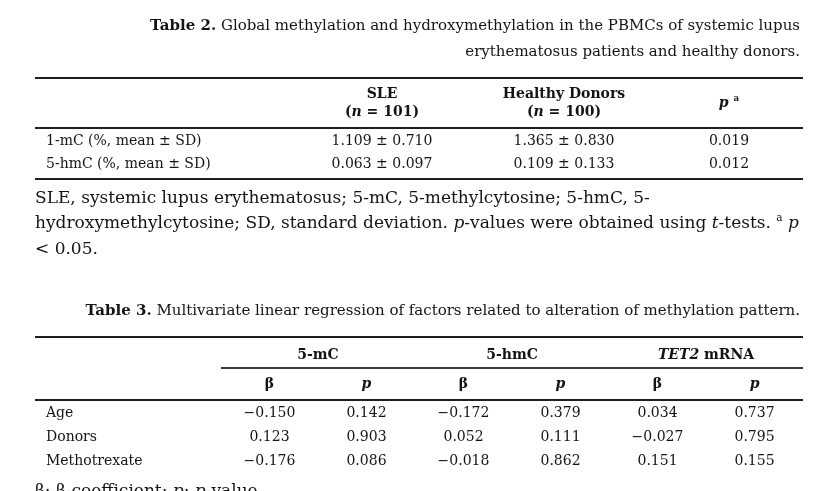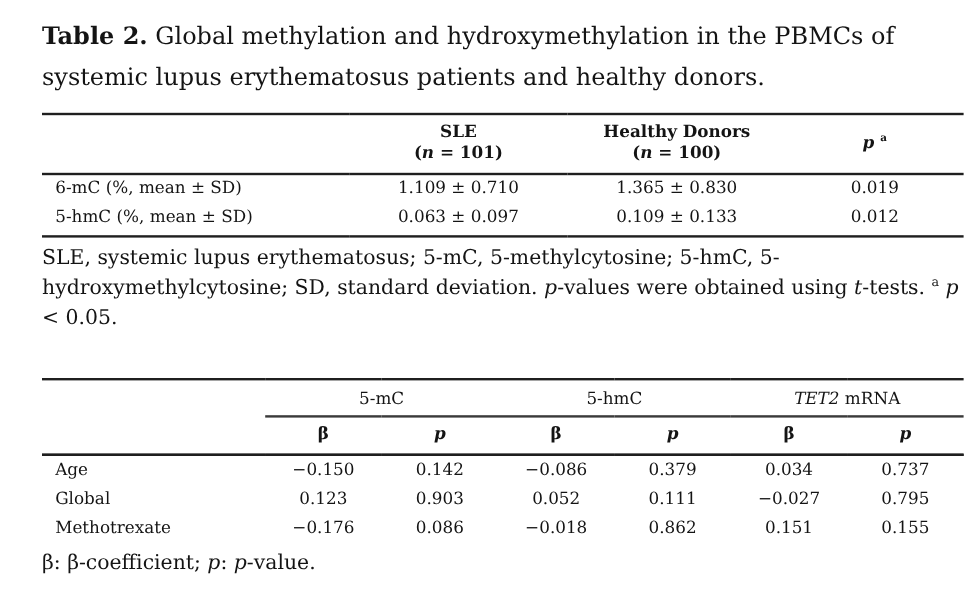--- a/index.html
+++ b/index.html
@@ -7,24 +7,25 @@
   body {
     width: 816px; height: 491px;
     background: #ffffff;
     color: #141414;
     font-family: "DejaVu Serif", serif;
     overflow: hidden;
   }
   .page { padding: 13px 16px 0 35px; }
 
   .caption {
-    font-size: 20px;
+    font-size: 15px;
     line-height: 1.72;
     margin: 0 0 12px 0;
     max-width: 781px;
+    text-align: right;
   }
   .caption .cap-label { font-weight: bold; }
 
   table.doc {
     border-collapse: collapse;
     width: 768px;
     font-size: 14px;
     table-layout: fixed;
   }
 
@@ -48,21 +49,21 @@
     line-height: 1.48;
     margin: 5px 0 0 0;
     max-width: 772px;
   }
 
   .gap { height: 37px; }
 
   
   .t3 thead tr.grp th {
     border-top: 2px solid #1f1f1f;
-    font-weight: normal;
+    font-weight: bold;
     text-align: center;
     padding: 7px 0 4px 0;
     line-height: 1.3;
   }
   .t3 thead tr.grp th.span { border-bottom: 2px solid #3a3a3a; }
   .t3 thead tr.sub th {
     border-bottom: 2px solid #1f1f1f;
     font-weight: bold;
     text-align: center;
     padding: 5px 0 7px 0;
@@ -100,38 +101,41 @@
         </th>
         <th>
           <div>Healthy Donors</div>
           <div><span>(</span><span class="it">n</span><span> = 100)</span></div>
         </th>
         <th><span class="it">p</span> <sup>a</sup></th>
       </tr>
     </thead>
     <tbody>
       <tr>
-        <td class="lbl">6-mC (%, mean ± SD)</td>
+        <td class="lbl">1-mC (%, mean ± SD)</td>
         <td>1.109 ± 0.710</td>
         <td>1.365 ± 0.830</td>
         <td>0.019</td>
       </tr>
       <tr class="last">
         <td class="lbl">5-hmC (%, mean ± SD)</td>
         <td>0.063 ± 0.097</td>
         <td>0.109 ± 0.133</td>
         <td>0.012</td>
       </tr>
     </tbody>
   </table>
 
   <p class="footnote"><span>SLE, systemic lupus erythematosus; 5-mC, 5-methylcytosine; 5-hmC, 5-hydroxymethylcytosine; SD, standard deviation. </span><span class="it">p</span><span>-values were obtained using </span><span class="it">t</span><span>-tests. </span><sup>a</sup><span> </span><span class="it">p</span><span> &lt; 0.05.</span></p>
 
   <div class="gap"></div>
 
+  <p class="caption">
+    <span class="cap-label">Table 3.</span><span> Multivariate linear regression of factors related to alteration of methylation pattern.</span>
+  </p>
 
   <table class="doc t3">
     <colgroup>
       <col style="width:186px">
         <col style="width:97px">
         <col style="width:97px">
         <col style="width:97px">
         <col style="width:97px">
         <col style="width:97px">
         <col style="width:97px">
@@ -151,27 +155,27 @@
         <th class="it">p</th>
         <th>β</th>
         <th class="it">p</th>
       </tr>
     </thead>
     <tbody>
       <tr>
         <td class="lbl">Age</td>
         <td>−0.150</td>
         <td>0.142</td>
-        <td>−0.086</td>
+        <td>−0.172</td>
         <td>0.379</td>
         <td>0.034</td>
         <td>0.737</td>
       </tr>
       <tr>
-        <td class="lbl">Global</td>
+        <td class="lbl">Donors</td>
         <td>0.123</td>
         <td>0.903</td>
         <td>0.052</td>
         <td>0.111</td>
         <td>−0.027</td>
         <td>0.795</td>
       </tr>
       <tr>
         <td class="lbl">Methotrexate</td>
         <td>−0.176</td>

